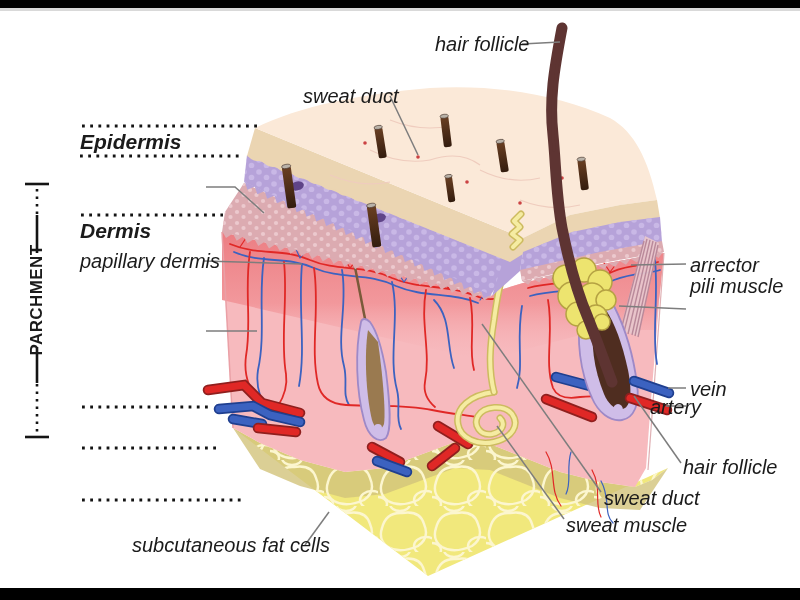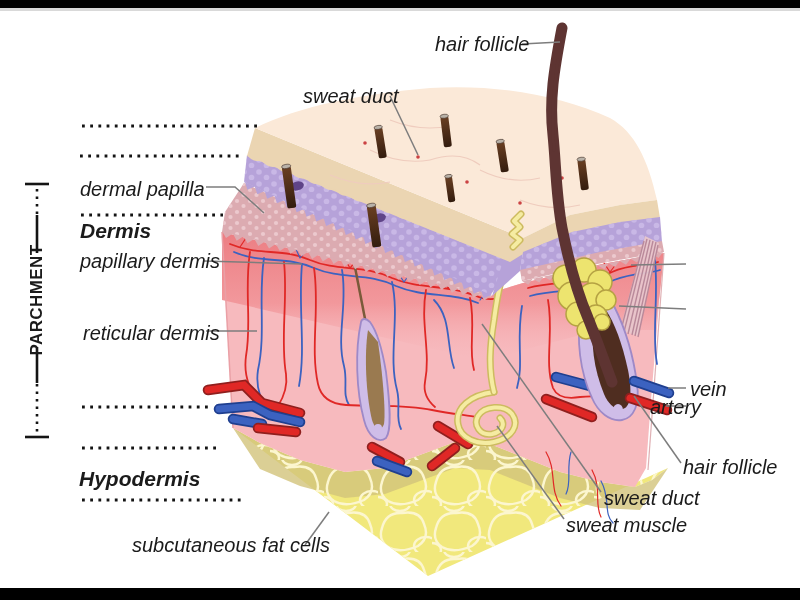--- a/index.html
+++ b/index.html
@@ -319,28 +319,28 @@
     <g>
       <line class="bracket" x1="25" y1="184" x2="49" y2="184"></line>
       <line class="bracket dot" x1="37" y1="189" x2="37" y2="214"></line>
       <line class="bracket" x1="37" y1="215" x2="37" y2="253"></line>
       <line class="bracket" x1="37" y1="347" x2="37" y2="383"></line>
       <line class="bracket dot" x1="37" y1="384" x2="37" y2="432"></line>
       <line class="bracket" x1="25" y1="437" x2="49" y2="437"></line>
     </g>
   </svg>
 
-  <div class="lbl" style="left:80px;top:179px">dermal papilla</div>
+  <div class="lbl b" style="left:80px;top:131px">Epidermis</div>
   <div class="lbl b" style="left:80px;top:220px">Dermis</div>
   <div class="lbl" style="left:80px;top:251px">papillary dermis</div>
-  <div class="lbl" style="left:83px;top:323px">reticular dermis</div>
-  <div class="lbl b" style="left:79px;top:468px">Hypodermis</div>
   <div class="lbl" style="left:132px;top:535px">subcutaneous fat cells</div>
   <div class="lbl" style="left:435px;top:34px">hair follicle</div>
   <div class="lbl" style="left:303px;top:86px">sweat duct</div>
+  <div class="lbl" style="left:690px;top:255px">arrector
+pili muscle</div>
   <div class="lbl" style="left:690px;top:379px">vein</div>
   <div class="lbl" style="left:650px;top:397px">artery</div>
   <div class="lbl" style="left:683px;top:457px">hair follicle</div>
   <div class="lbl" style="left:604px;top:488px">sweat duct</div>
   <div class="lbl" style="left:566px;top:515px">sweat muscle</div>
   <div class="parchment">PARCHMENT</div>
 
   <div class="bar-top"></div>
   <div class="bar-top-line"></div>
   <div class="bar-bottom"></div>

